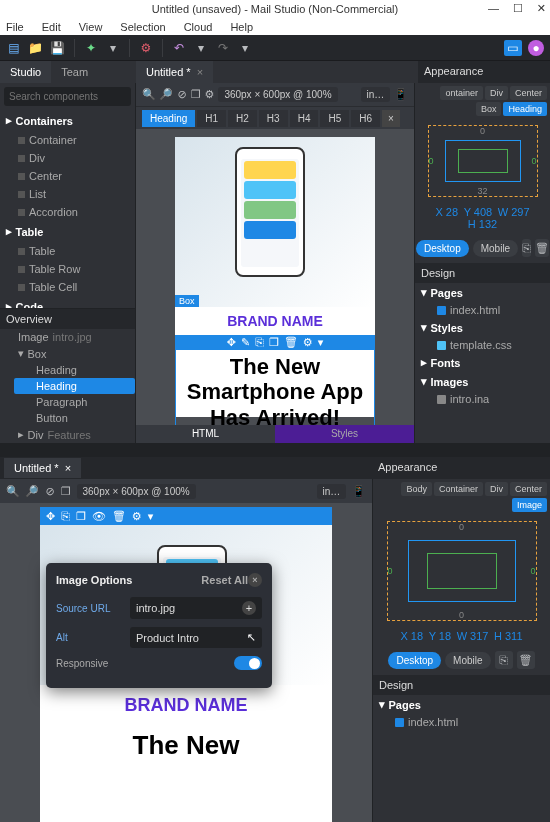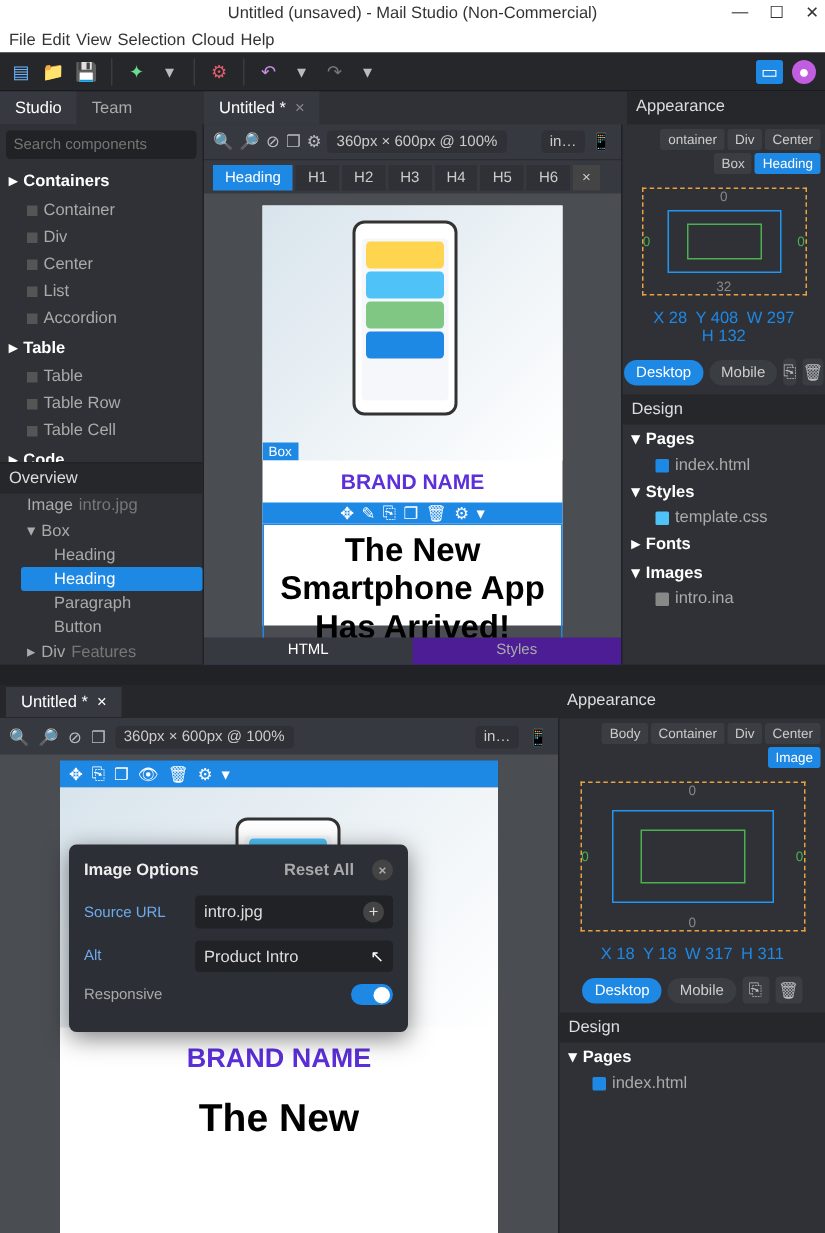--- a/index.html
+++ b/index.html
@@ -1,20 +1,20 @@
 <!DOCTYPE html>
 <html><head>
 <meta charset="utf-8">
 <style>
 *{margin:0;padding:0;box-sizing:border-box;font-family:-apple-system,Segoe UI,Arial,sans-serif;font-size:11px;-webkit-user-select:none;user-select:none}
 body{background:#2f3136;color:#b9bbbe;width:550px;overflow:hidden}
 .titlebar{height:18px;background:#fff;display:flex;align-items:center;justify-content:center;position:relative;color:#333}
 .win-controls{position:absolute;right:4px;top:2px;display:flex;gap:14px}
 .win-controls span{cursor:pointer}
-.menubar{height:17px;background:#fff;display:flex;align-items:center;padding:0 6px;gap:4px;color:#333}
+.menubar{height:17px;background:#fff;display:flex;align-items:center;padding:0 6px;gap:18px;color:#333}
 .toolbar{height:26px;background:#25272b;display:flex;align-items:center;padding:0 6px;gap:6px;border-bottom:1px solid #1a1b1e}
 .toolbar .sep{width:1px;height:18px;background:#3a3c40;margin:0 2px}
 .tb-icon{width:16px;height:16px;display:inline-flex;align-items:center;justify-content:center;font-size:12px}
 .toolbar .spacer{flex:1}
 .tabstrip{height:22px;background:#2f3136;display:flex}
 .tabstrip .left{display:flex;width:136px}
 .tabstrip .tab{padding:4px 10px;display:flex;align-items:center;gap:6px;color:#aaa;cursor:pointer}
 .tabstrip .tab.active{background:#36393f;color:#fff}
 .tab .x{color:#888}
 .main{display:flex;height:360px}
@@ -79,21 +79,21 @@
 .btabstrip{height:22px;background:#25272b;display:flex;align-items:center;padding:0 4px}
 .btab{background:#36393f;padding:4px 10px;display:flex;align-items:center;gap:6px;color:#fff}
 .bmain{display:flex}
 .bcenter{flex:1;background:#4a4d52;display:flex;flex-direction:column}
 .bct{height:24px;background:#36393f;display:flex;align-items:center;padding:0 6px;gap:6px}
 .bsel-tb{height:18px;background:#1e88e5;margin:4px 40px 0;display:flex;align-items:center;gap:6px;padding:0 6px;color:#fff}
 .bimg-area{flex:1;position:relative;overflow:hidden;margin:0 40px;background:#fff}
 .bimg{height:160px;background:linear-gradient(135deg,#d8e4ec,#fff);position:relative}
 .popover{position:absolute;left:46px;top:84px;width:226px;background:#2c2f36;border-radius:5px;padding:10px;box-shadow:0 4px 16px rgba(0,0,0,.5);z-index:10}
 .popover .title{color:#eee;font-weight:bold;margin-bottom:10px;display:flex;justify-content:space-between;align-items:center}
-.popover .reset{color:#aaa;font-size:10px;display:flex;align-items:center;gap:12px}
+.popover .reset{color:#aaa;font-size:10px;display:flex;align-items:center;gap:0}
 .reset .cx{width:14px;height:14px;background:#444;border-radius:50%;display:flex;align-items:center;justify-content:center;font-size:9px}
 .popover .row{display:flex;align-items:center;margin:8px 0;gap:8px}
 .popover .lbl{width:66px;color:#6faaea;font-size:10px}
 .popover .val{flex:1;background:#202225;padding:4px 6px;border-radius:3px;color:#ddd;display:flex;align-items:center;justify-content:space-between}
 .popover .plus{width:14px;height:14px;background:#444;border-radius:50%;display:flex;align-items:center;justify-content:center;font-size:11px}
 .toggle{width:28px;height:14px;background:#1e88e5;border-radius:7px;position:relative;margin-left:auto}
 .toggle::after{content:"";width:11px;height:11px;background:#fff;border-radius:50%;position:absolute;right:2px;top:1.5px}
 .bright{width:178px;background:#2f3136;border-left:1px solid #202225;display:flex;flex-direction:column}
 .bbrand{text-align:center;color:#5b2fd9;font-weight:bold;font-size:18px;padding:10px}
 .bheading{text-align:center;color:#000;font-weight:bold;font-size:26px;padding:4px}

